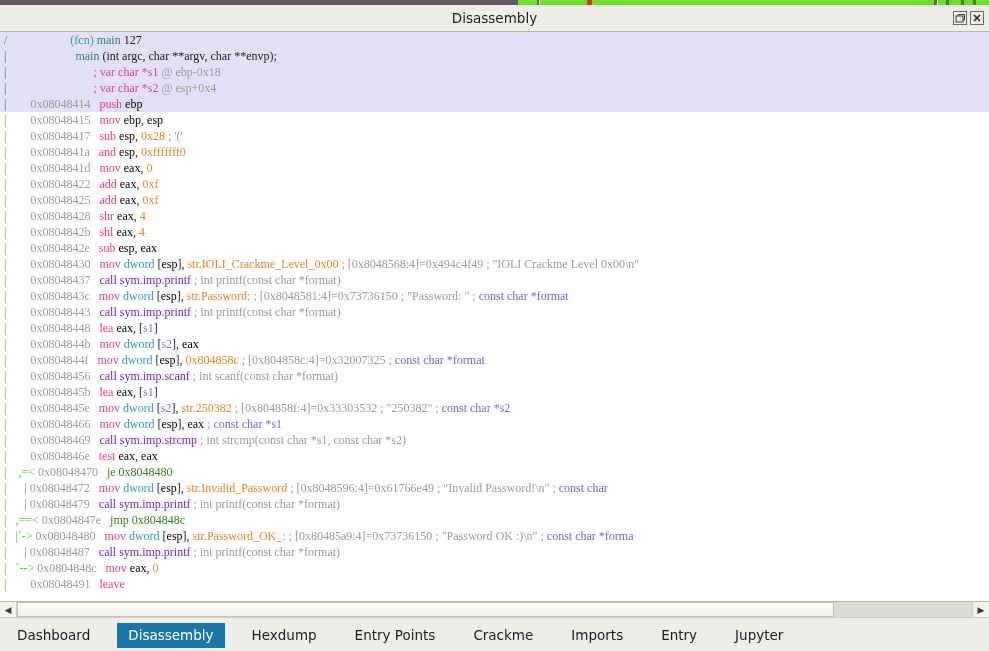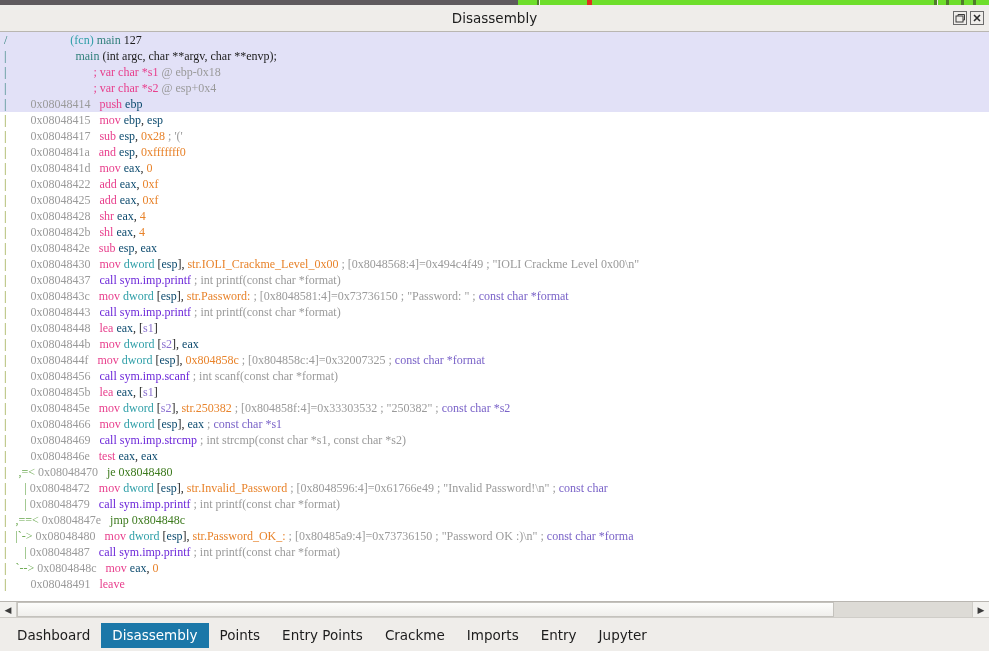--- a/index.html
+++ b/index.html
@@ -30,42 +30,42 @@
   .c-pipe{color:#8a9a2b;}
   .c-pipe-hl{color:#2f7f7a;}
   .c-slash{color:#2f7f7a;}
   .c-fcn{color:#2f9fa8;}
   .c-fname{color:#2f7f7a;}
   .c-num{color:#1c1c1c;}
   .c-addr{color:#9a9a9a;}
   .c-mn{color:#e83e8c;}
   .c-call{color:#6d28d9;}
   .c-jmp{color:#3d7a1e;}
-  .c-reg{color:#0c4a6e;}
+  .c-reg{color:#000000;}
   .c-dword{color:#2f9fa8;}
   .c-brk{color:#1c1c1c;}
   .c-var{color:#8a6fd0;text-align:right;}
   .c-const{color:#e8832b;}
   .c-str{color:#e8832b;}
   .c-cmt{color:#9a9a9a;}
   .c-type{color:#7a63c8;}
   .c-arrow{color:#6aa84f;}
   
   #hscroll{position:absolute;left:0;top:601px;width:989px;height:17px;
     background:#e2e0dc;border-top:1px solid #b9b6b1;border-bottom:1px solid #cfcdc8;
     box-sizing:border-box;display:flex;align-items:stretch;}
   .sb-arrow{width:16px;background:#f2f1ee;border-right:1px solid #cfcdc8;
     display:flex;align-items:center;justify-content:center;color:#3b3b3b;font-size:9px;}
   .sb-arrow.right{border-right:none;border-left:1px solid #cfcdc8;}
   #sb-track{flex:1;position:relative;background:#dddbd6;}
   #sb-thumb{position:absolute;left:0;top:0;height:100%;width:85.5%;
     background:linear-gradient(to bottom,#fdfdfc,#f0efec);border:1px solid #c4c2bd;box-sizing:border-box;}
   
   #tabs{position:absolute;left:0;top:619px;width:989px;height:32px;background:#efedea;
-    display:flex;align-items:center;padding-left:6px;box-sizing:border-box;gap:0;}
+    display:flex;align-items:center;padding-left:6px;box-sizing:border-box;gap:16px;}
   .tab{padding:3px 11px;font-size:13.5px;color:#1d1d1d;line-height:19px;white-space:nowrap;}
   .tab.active{background:#1b77a8;color:#ffffff;}
 </style>
 </head>
 <body>
 
 <div id="minimap">
     <div class="seg" style="left: 0%; width: 52.4%; background: rgb(95, 90, 94);"></div>
     <div class="seg" style="left: 52.4%; width: 1.9%; background: rgb(110, 222, 43);"></div>
     <div class="seg" style="left: 54.3%; width: 0.25%; background: rgb(79, 122, 43);"></div>
@@ -104,19 +104,19 @@
   <div class="sb-arrow left">◀</div>
   <div id="sb-track">
     <div id="sb-thumb"></div>
   </div>
   <div class="sb-arrow right">▶</div>
 </div>
 
 <div id="tabs">
     <div class="tab">Dashboard</div>
     <div class="tab active">Disassembly</div>
-    <div class="tab">Points</div>
+    <div class="tab">Hexdump</div>
     <div class="tab">Entry Points</div>
     <div class="tab">Crackme</div>
     <div class="tab">Imports</div>
     <div class="tab">Entry</div>
     <div class="tab">Jupyter</div>
   </div>
 
 </body></html>

